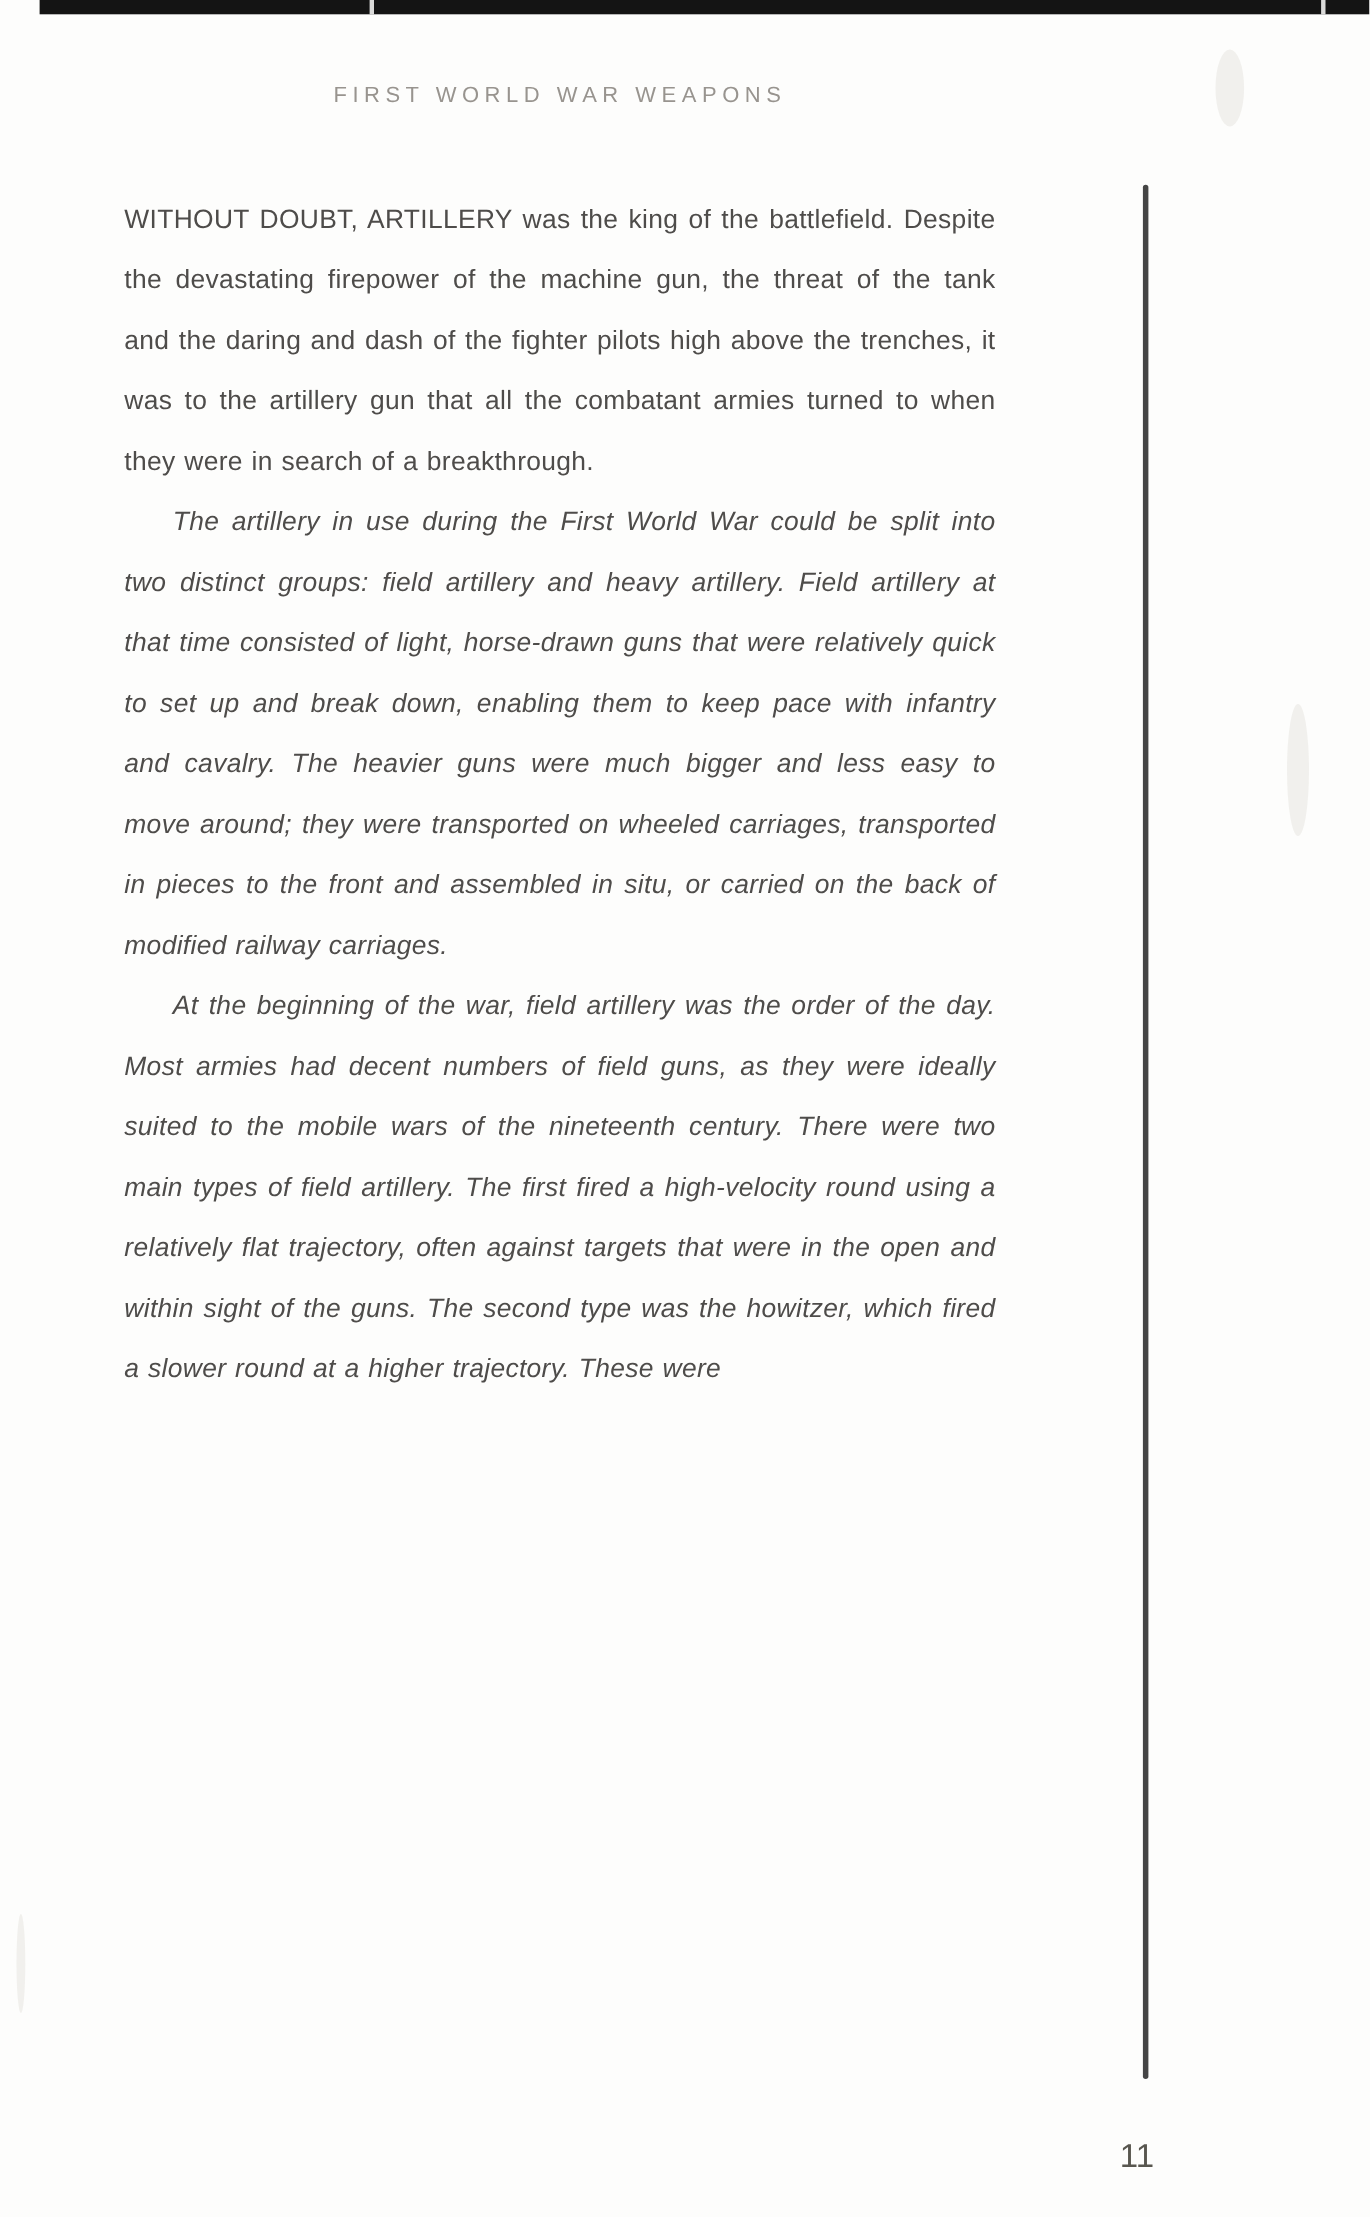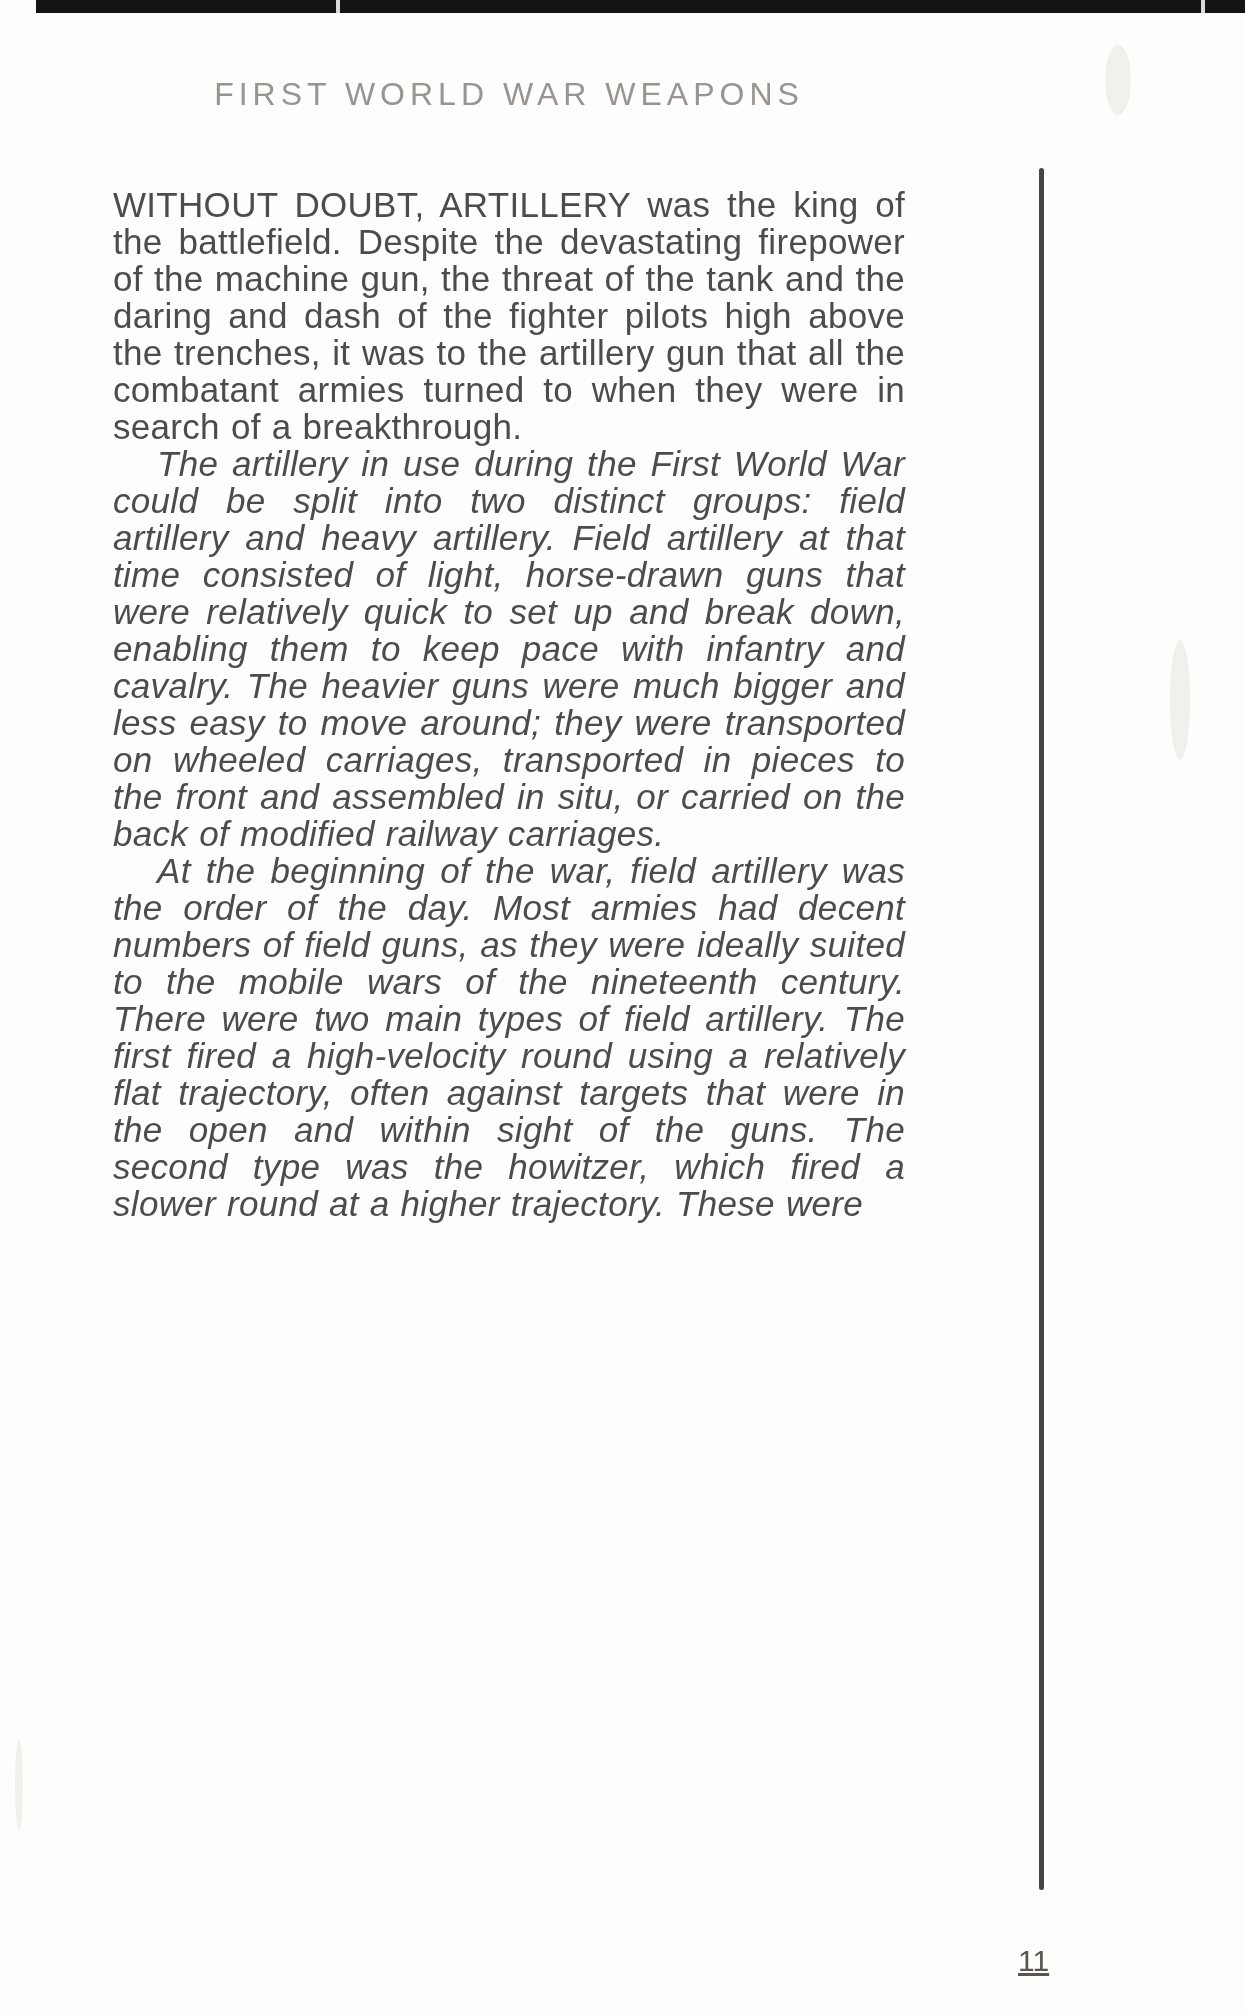--- a/index.html
+++ b/index.html
@@ -33,34 +33,34 @@
   }
   .bar-gap.g1 { left: 300px; }
   .bar-gap.g2 { left: 1165px; }
 
   .running-header {
     position: absolute;
     top: 76px;
     left: 113px;
     width: 792px;
     text-align: center;
-    font-size: 32px;
+    font-size: 20px;
     letter-spacing: 5px;
     color: #98948f;
     font-weight: 400;
   }
 
   .text-column {
     position: absolute;
-    top: 186px;
+    top: 172px;
     left: 113px;
     width: 792px;
     color: #4e4c4a;
-    font-size: 35px;
-    line-height: 37px;
+    font-size: 24px;
+    line-height: 55px;
     text-align: justify;
     letter-spacing: 0.3px;
     word-spacing: 1px;
   }
   .text-column p {
     margin: 0;
     padding: 0;
   }
   .text-column p.indent {
     text-indent: 44px;
@@ -76,21 +76,20 @@
     background: #454545;
     border-radius: 3px;
   }
 
   .page-number {
     position: absolute;
     left: 1018px;
     top: 1944px;
     font-size: 30px;
     color: #58564f;
-    text-decoration: underline;
   }
 
   
   .smudge {
     position: absolute;
     background: #e9e7e3;
     opacity: .6;
     border-radius: 50%;
   }
   .smudge.s1 { left: 1105px; top: 45px;  width: 26px; height: 70px; }

